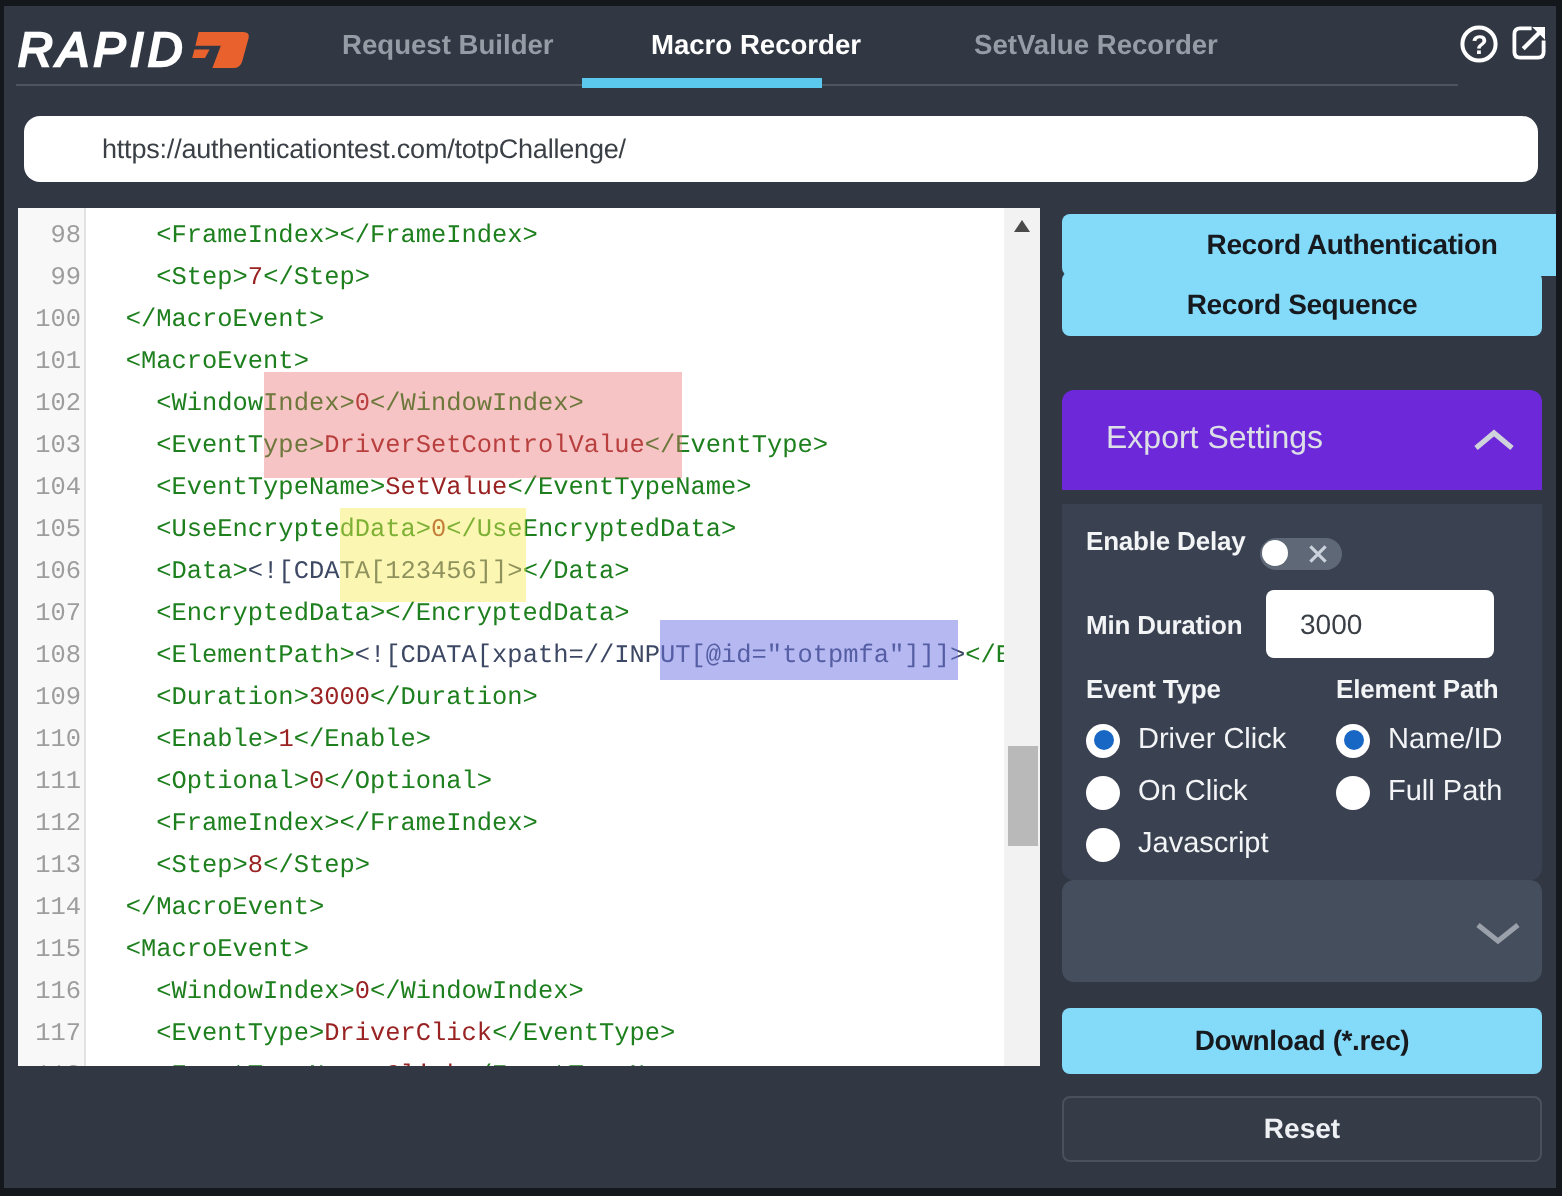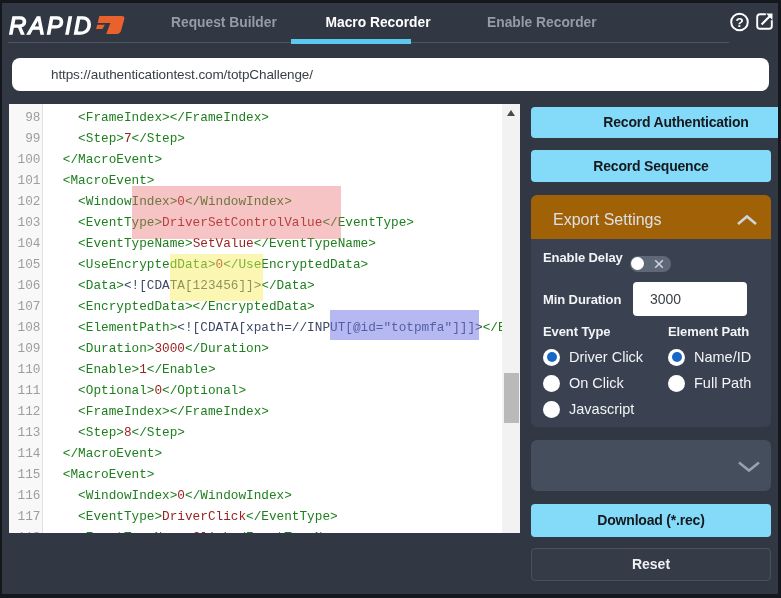--- a/index.html
+++ b/index.html
@@ -40,21 +40,21 @@
   .radio{position:absolute;width:17px;height:17px;background:#fff;border-radius:50%;}
   .radio .dot{position:absolute;left:3.5px;top:3.5px;width:10px;height:10px;background:#1967c5;border-radius:50%;}
 </style>
 </head>
 <body>
 
 <div class="grayline"></div>
 <div class="blueline"></div>
 <div class="tab" style="left:144px;width:100px;">Request Builder</div>
 <div class="tab" style="left:296px;width:110px;color:#ffffff;">Macro Recorder</div>
-<div class="tab" style="left:460px;width:100px;">Enable Recorder</div>
+<div class="tab" style="left:460px;width:100px;">SetValue Recorder</div>
 
 <div class="abs" style="left:9px;top:12px;width:92px;height:24px;color:#fff;
      font-style:italic;font-weight:normal;font-size:24px;letter-spacing:2.2px;
      -webkit-text-stroke:1.3px #fff;">RAPID</div>
 <svg class="abs" style="left:96px;top:16px;" width="30" height="19" viewBox="0 0 30 19">
   <path fill="#e9622d" d="M3.3,0 L25.6,0 Q29,0 28.3,3 L25.1,14.6 Q24.2,18 20.7,18 L10.2,18 L14.4,6.9 L1.7,6.9 Z"></path>
   <path fill="#e9622d" d="M1.2,8.8 L8.8,8.8 L6.5,13 L0.1,13 Z"></path>
 </svg>
 
 <svg class="abs" style="left:729px;top:11px;" width="22" height="22" viewBox="0 0 22 22">
@@ -129,29 +129,29 @@
     <div class="arrow" style="left:4.5px;top:444px;border-left:4.5px solid transparent;border-right:4.5px solid transparent;border-top:6px solid #4a4a4a;"></div>
   </div>
   <div class="hsb">
     <div class="arrow" style="left:3px;top:2.5px;border-top:4px solid transparent;border-bottom:4px solid transparent;border-right:5.5px solid #4a4a4a;"></div>
     <div class="thumb" style="left:14px;top:1.5px;width:327px;height:10px;"></div>
     <div class="arrow" style="right:6px;top:2.5px;border-top:4px solid transparent;border-bottom:4px solid transparent;border-left:5.5px solid #4a4a4a;"></div>
   </div>
 </div>
 
 <div class="bluebtn" style="top:107px;height:31px;line-height:31px;padding-left:25px;">Record Authentication</div>
-<div class="bluebtn" style="top:150px;height:32px;line-height:32px;">Record Sequence</div>
+<div class="bluebtn" style="top:136px;height:32px;line-height:32px;">Record Sequence</div>
 
-<div class="panel" style="top:195px;height:50px;background:#a16207;border-radius:6px 6px 0 0;">
+<div class="panel" style="top:195px;height:50px;background:#6d28d9;border-radius:6px 6px 0 0;">
   <div class="abs sechead" style="left:22px;top:12px;line-height:26px;">Export Settings</div>
   <svg class="abs" style="left:204px;top:18px;" width="24" height="14" viewBox="0 0 24 14">
     <path d="M3,11 L12,3.5 L21,11" fill="none" stroke="#cfd4da" stroke-width="2.6"></path>
   </svg>
 </div>
-<div class="panel" style="top:239px;height:188px;background:#3a4150;border-radius:0 0 6px 6px;">
+<div class="panel" style="top:252px;height:188px;background:#3a4150;border-radius:0 0 6px 6px;">
   <div class="abs lbl" style="left:12px;top:11px;line-height:16px;">Enable Delay</div>
   <div class="abs" style="left:98.5px;top:16.5px;width:41px;height:16px;background:#5e6877;border-radius:8px;">
     <div class="abs" style="left:1.5px;top:1.5px;width:13px;height:13px;background:#fff;border-radius:50%;"></div>
     <svg class="abs" style="left:23px;top:2px;" width="12" height="12" viewBox="0 0 12 12">
       <path d="M2.2,2.2 L9.8,9.8 M9.8,2.2 L2.2,9.8" stroke="#ccd2db" stroke-width="1.6" fill="none"></path>
     </svg>
   </div>
   <div class="abs lbl" style="left:12px;top:53px;line-height:16px;">Min Duration</div>
   <div class="abs" style="left:102px;top:43px;width:114px;height:34px;background:#fff;border-radius:4px;">
     <span class="abs" style="left:17px;line-height:34px;font-size:14px;color:#3a3f45;">3000</span>

